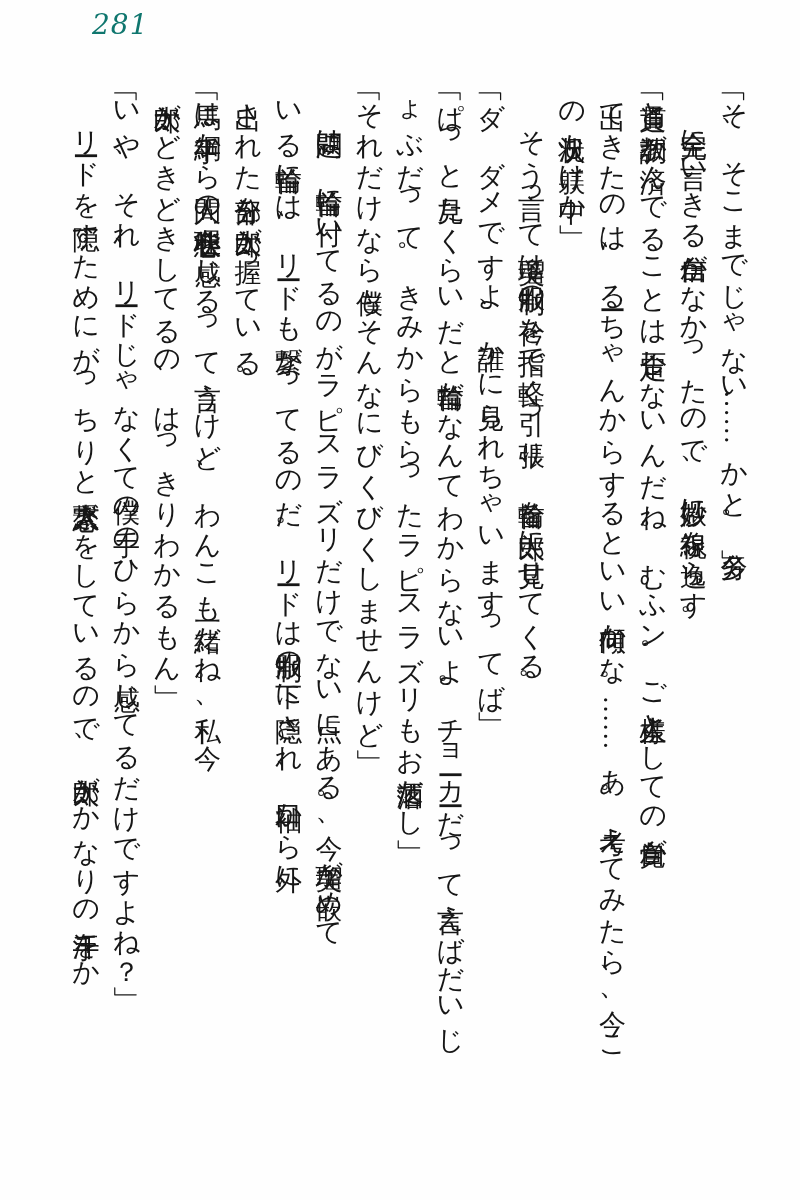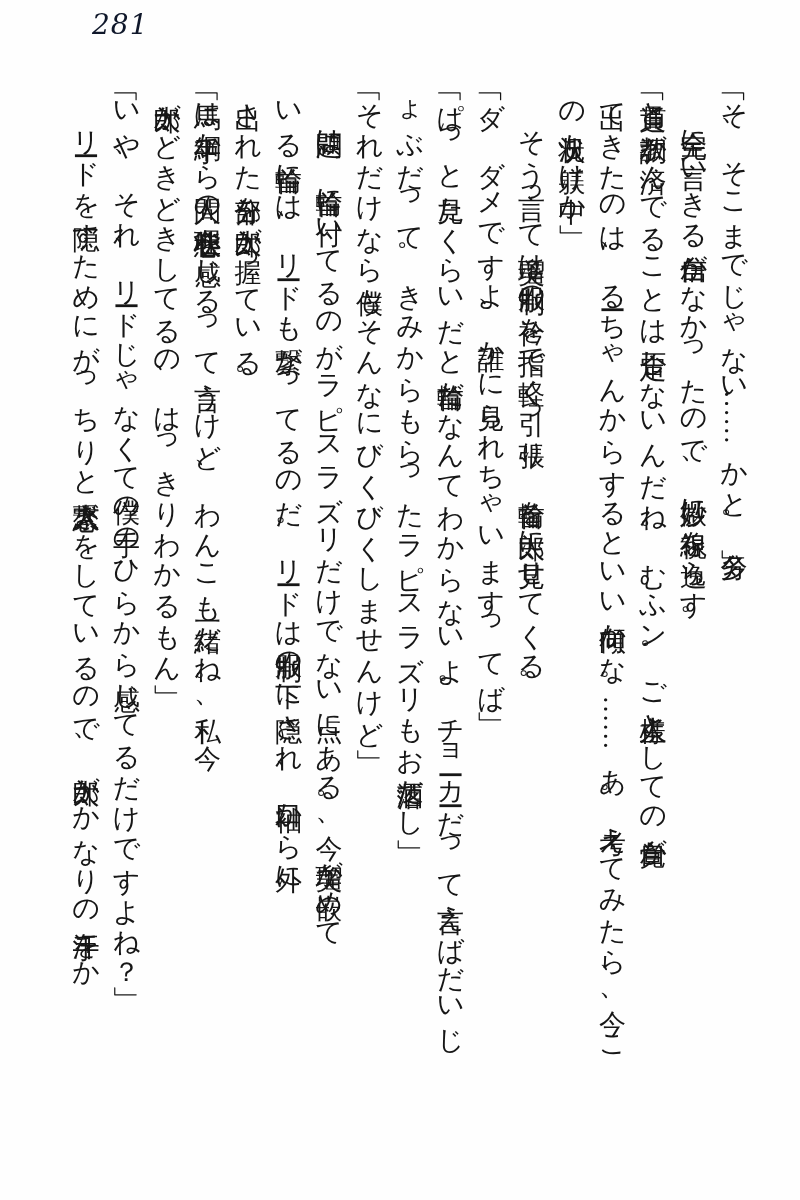--- a/index.html
+++ b/index.html
@@ -16,21 +16,21 @@
     background: #fefefe;
     overflow: hidden;
     font-family: "Liberation Serif", "DejaVu Serif", serif;
   }
   .page-number {
     position: absolute;
     top: 8px;
     left: 92px;
     font-size: 28px;
     font-style: italic;
-    color: #0f172a;
+    color: #0f766e;
     font-family: "DejaVu Serif", "Liberation Serif", serif;
     letter-spacing: 1px;
   }
   .text-block {
     position: absolute;
     top: 84px;
     right: 46px;
     height: 1036px;
     writing-mode: vertical-rl;
     text-orientation: mixed;

